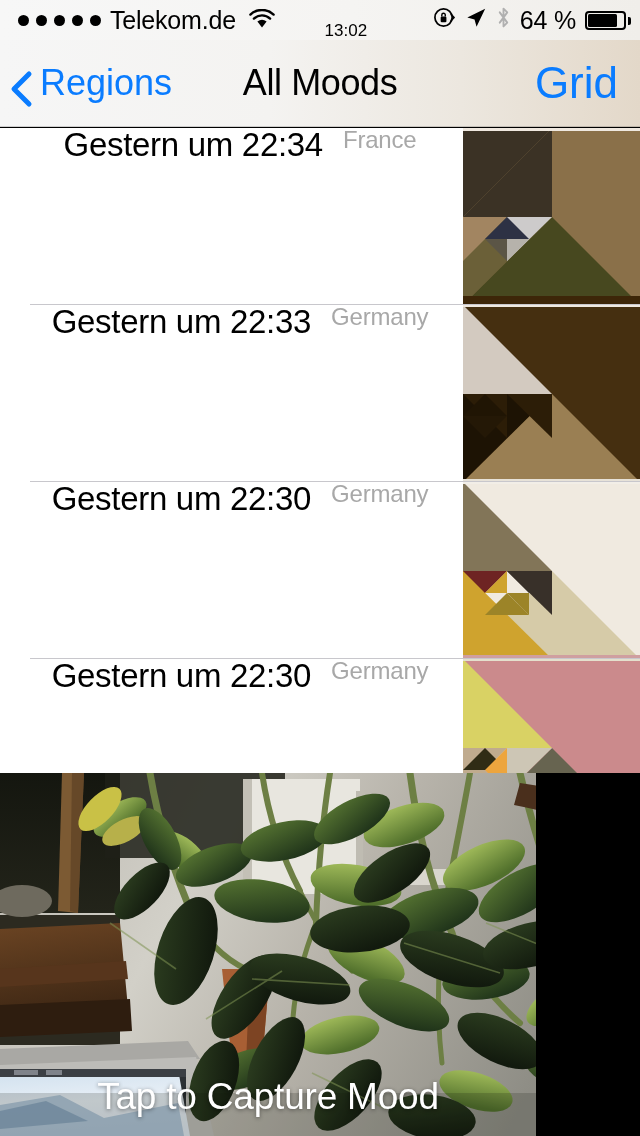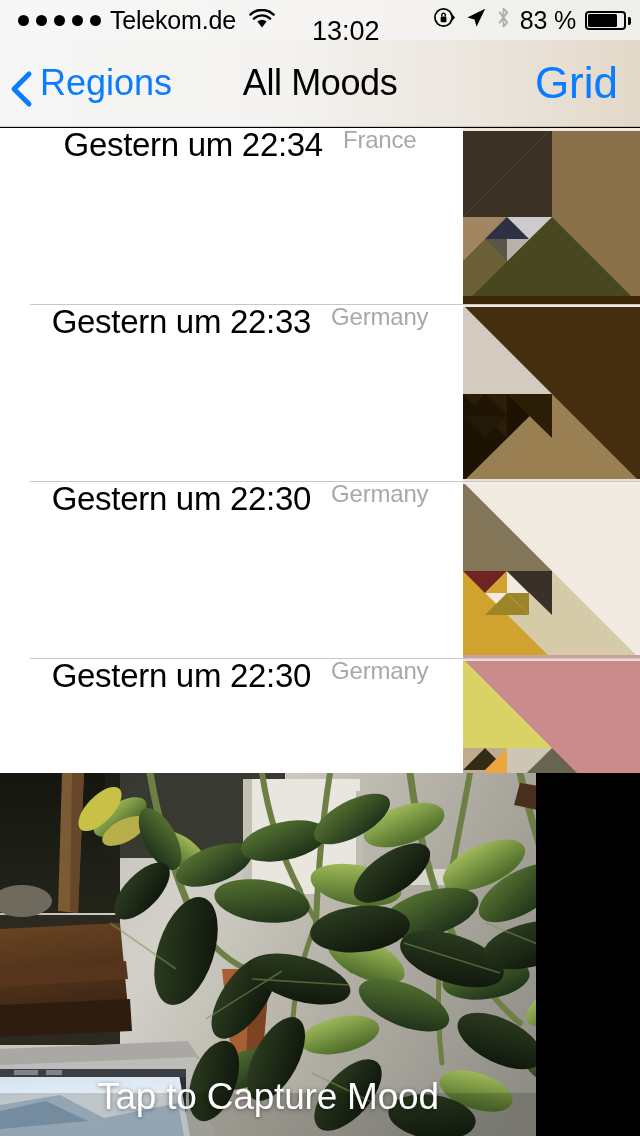--- a/index.html
+++ b/index.html
@@ -15,21 +15,21 @@
     position:absolute; top:0; left:0; width:640px; height:40px;
     background:linear-gradient(to right,#f7f7f7 0%,#f5f4f2 55%,#f0eeea 100%);
     display:flex; align-items:center; color:#000;
     font-size:25px; letter-spacing:-0.2px;gap:36px;
   }
   .sb-left{ display:flex; align-items:center; gap:9px; padding-left:18px; flex:0 0 auto; }
   .dots{ display:flex; gap:7px; align-items:center; }
   .dot{ width:11px; height:11px; border-radius:50%; background:#000; }
   .carrier{ font-size:25px; }
   .sb-center{ flex:1; display:flex; justify-content:center; align-items:center; }
-  .clock{ font-size:27px; font-weight:500; letter-spacing:0px; margin-left:-16px;margin-top:22px;}
+  .clock{ font-size:17px; font-weight:500; letter-spacing:0px; margin-left:-16px;margin-top:22px;}
   .sb-right{ display:flex; align-items:center; gap:9px; padding-right:14px; flex:0 0 auto; }
   .pct{ font-size:25px; }
   .batt{ position:relative; width:41px; height:19px; }
   .batt .shell{ position:absolute; inset:0; border:2px solid #000; border-radius:4px; }
   .batt .fill{ position:absolute; top:3px; left:3px; bottom:3px; width:29px; background:#000; border-radius:1.5px; }
   .batt .nub{ position:absolute; right:-5px; top:6px; width:3px; height:8px; background:#000; border-radius:0 2px 2px 0; }
 
   
   #nav-bar{
     position:absolute; top:40px; left:0; width:640px; height:87px;
@@ -120,21 +120,21 @@
       <span>
         <svg width="22" height="22" viewBox="0 0 24 24">
           <path d="M22 2 L2.5 11.4 L10.4 13.6 L12.6 21.5 Z" fill="#000"></path>
         </svg>
       </span>
       <span>
         <svg width="15" height="23" viewBox="0 0 16 24">
           <path d="M4 6.5 L12 17.5 L8 21.5 V2.5 L12 6.5 L4 17.5" stroke="#b0b0b0" stroke-width="2" fill="none" stroke-linejoin="round" stroke-linecap="round"></path>
         </svg>
       </span>
-      <span class="pct">83 %</span>
+      <span class="pct">64 %</span>
       <span class="batt">
         <span class="shell"></span>
           <span class="fill"></span>
           <span class="nub"></span>
       </span>
     </div>
   </div>
 
   <div id="nav-bar">
     <div class="nav-left">

